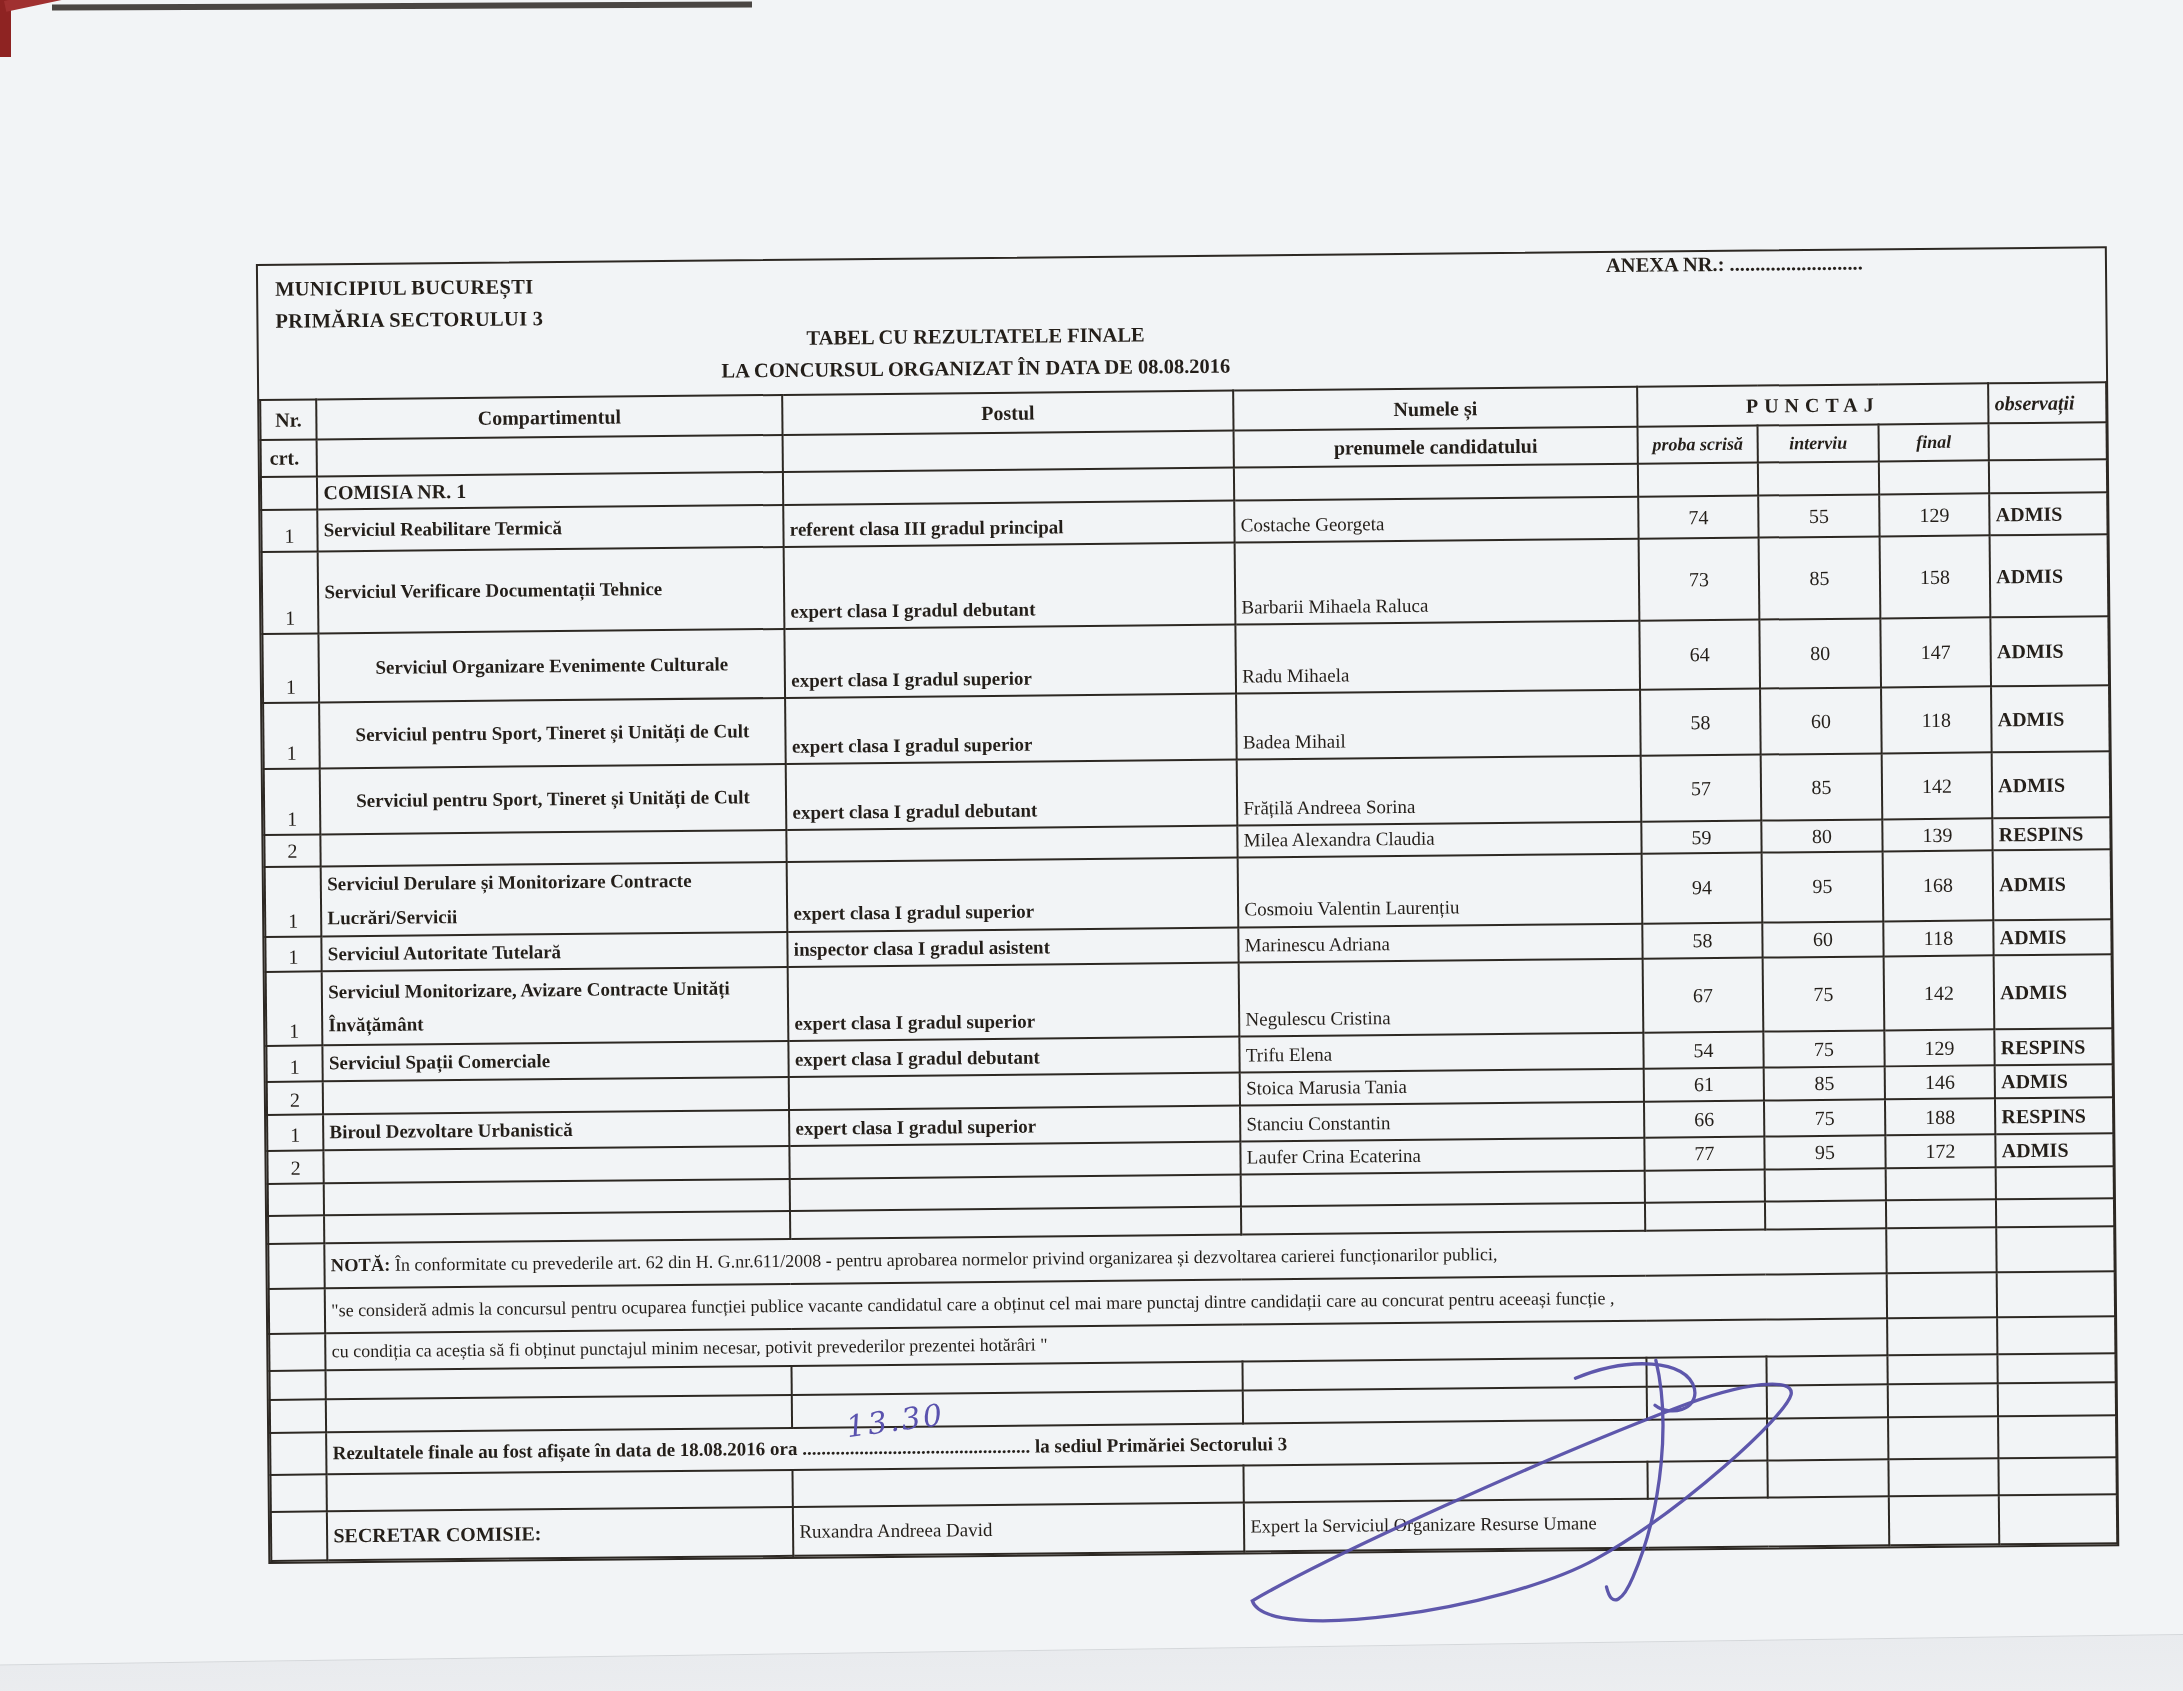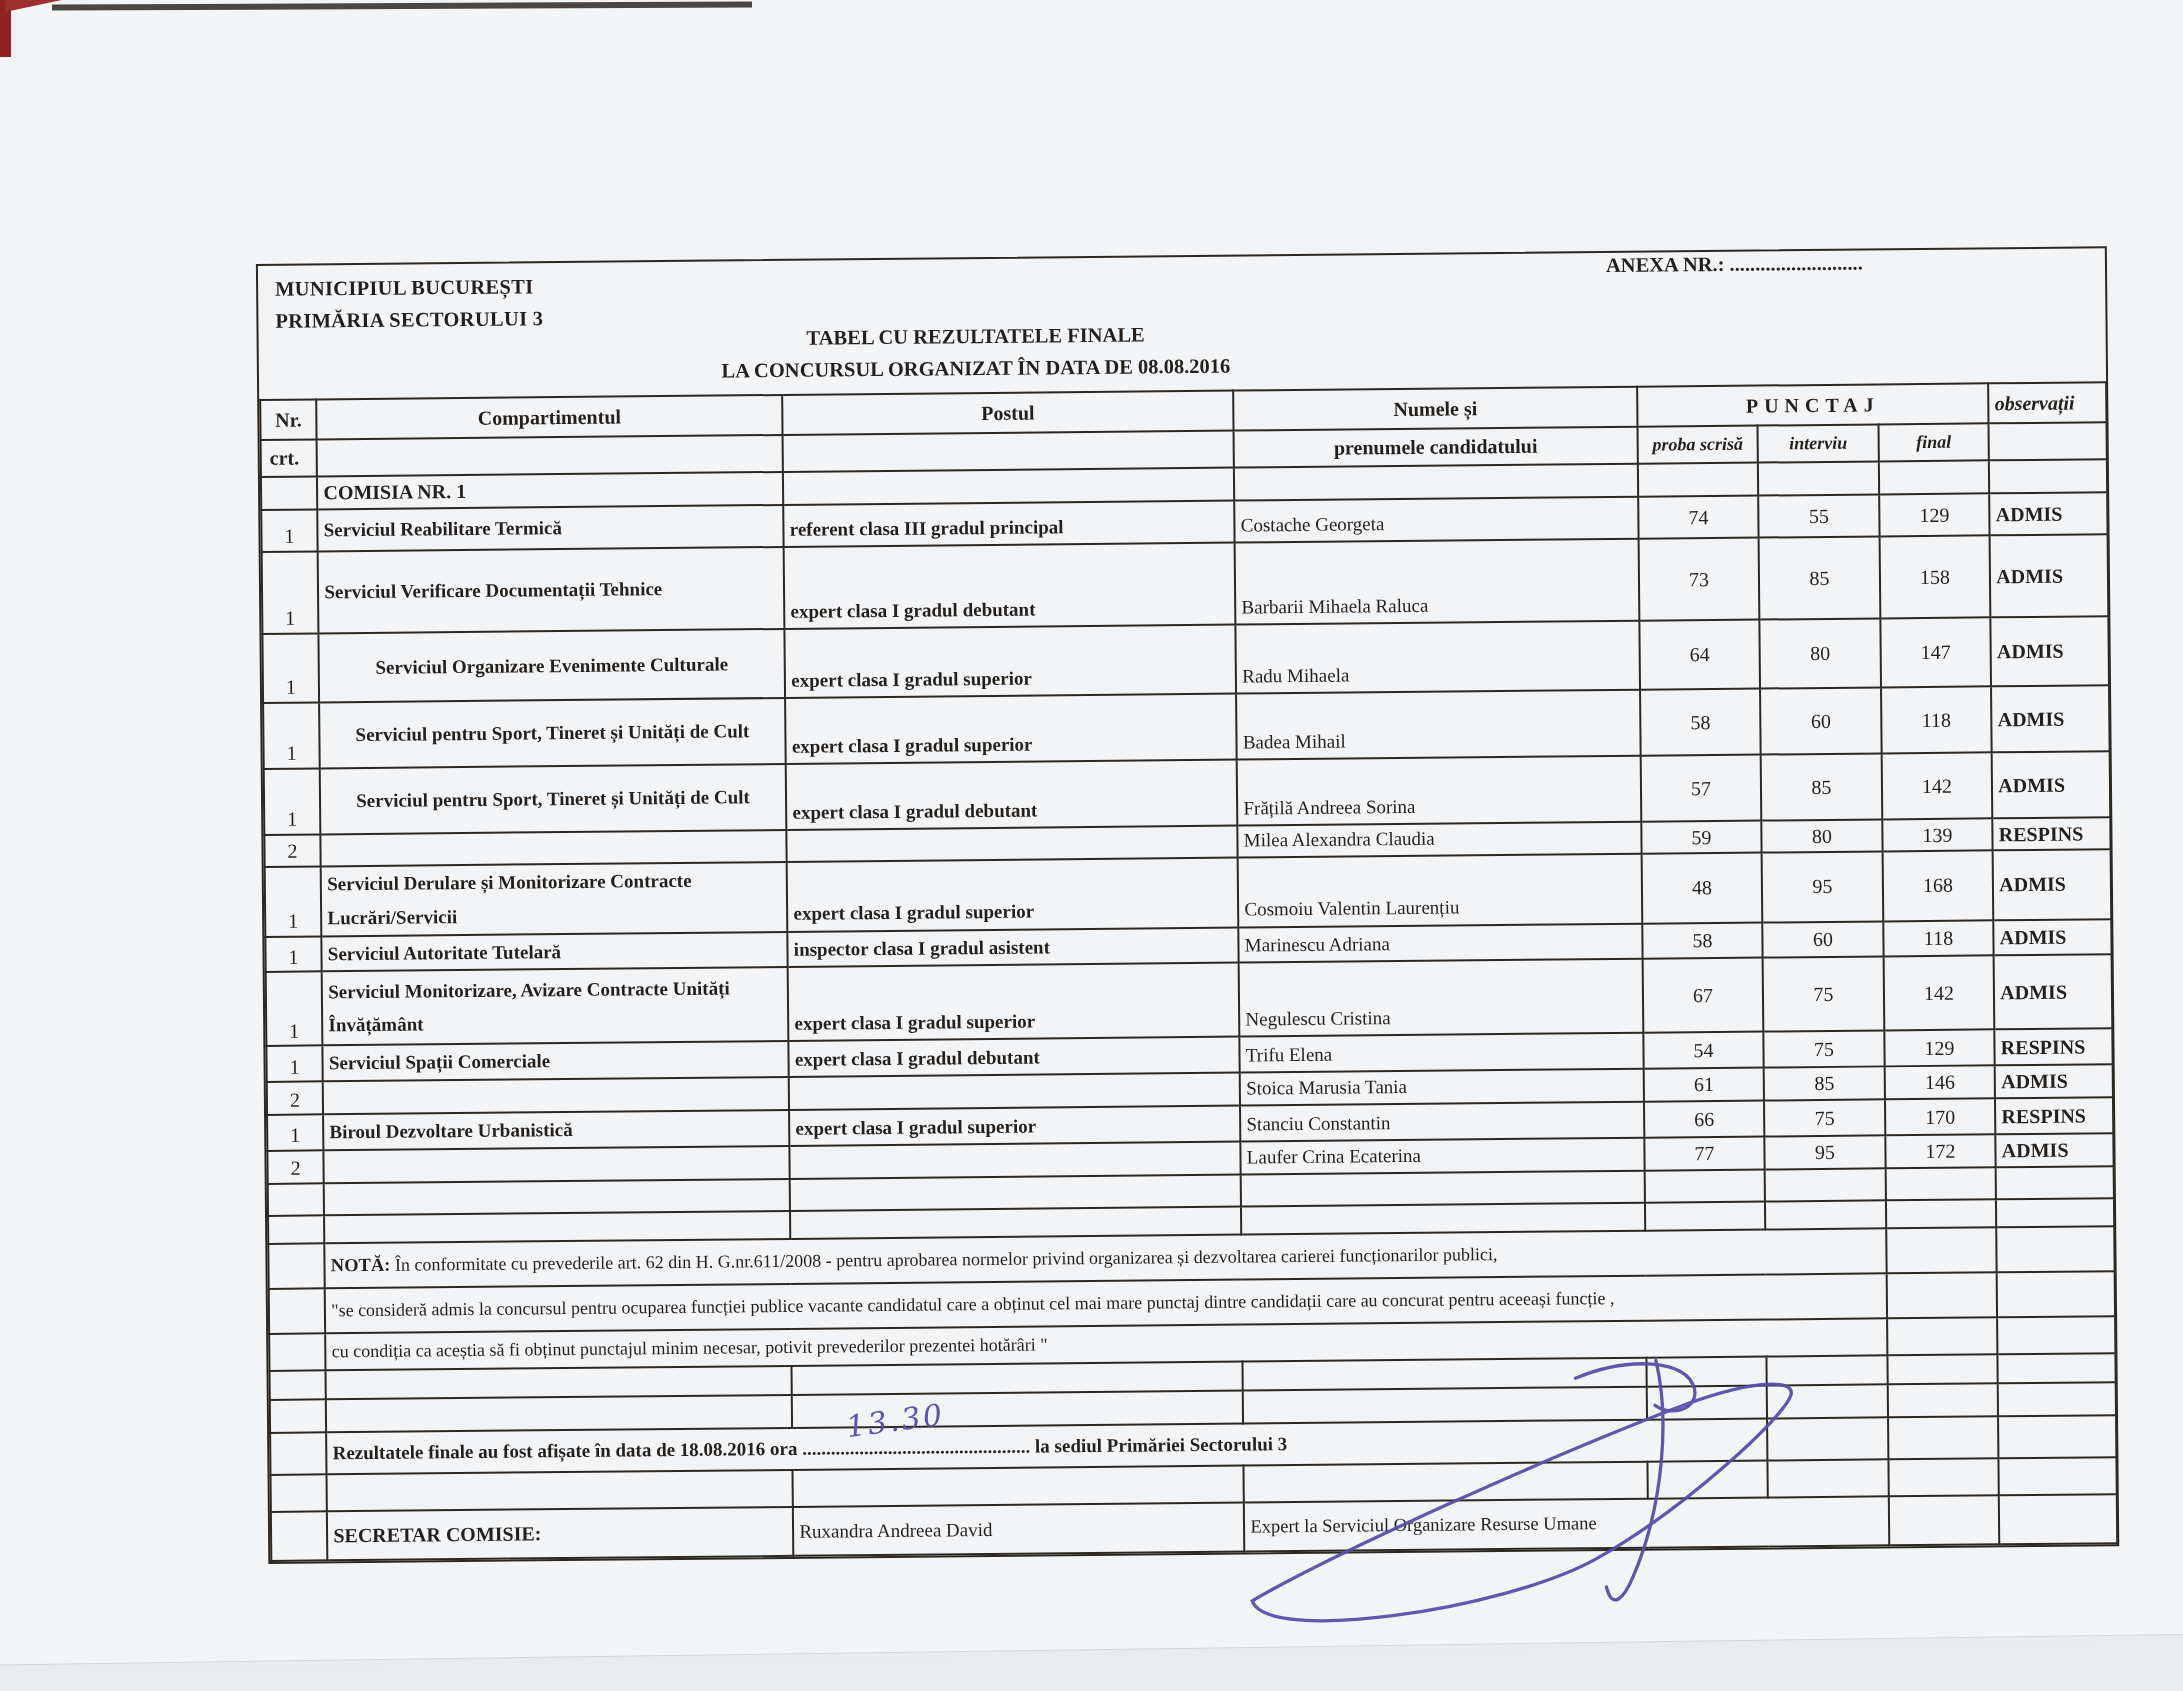--- a/index.html
+++ b/index.html
@@ -178,21 +178,21 @@
             <td class="c-num">59</td>
             <td class="c-num">80</td>
             <td class="c-num">139</td>
             <td class="c-obs">RESPINS</td>
           </tr>
           <tr style="height: 69px;">
             <td class="c-nr">1</td>
             <td class="c-comp">Serviciul Derulare și Monitorizare Contracte Lucrări/Servicii</td>
             <td class="c-post">expert clasa I gradul superior</td>
             <td class="c-nume">Cosmoiu Valentin Laurențiu</td>
-            <td class="c-num">48</td>
+            <td class="c-num">94</td>
             <td class="c-num">95</td>
             <td class="c-num">168</td>
             <td class="c-obs">ADMIS</td>
           </tr>
           <tr style="height: 32px;">
             <td class="c-nr">1</td>
             <td class="c-comp">Serviciul Autoritate Tutelară</td>
             <td class="c-post">inspector clasa I gradul asistent</td>
             <td class="c-nume">Marinescu Adriana</td>
             <td class="c-num">58</td>
@@ -230,21 +230,21 @@
             <td class="c-num">146</td>
             <td class="c-obs">ADMIS</td>
           </tr>
           <tr style="height: 33px;">
             <td class="c-nr">1</td>
             <td class="c-comp">Biroul Dezvoltare Urbanistică</td>
             <td class="c-post">expert clasa I gradul superior</td>
             <td class="c-nume">Stanciu Constantin</td>
             <td class="c-num">66</td>
             <td class="c-num">75</td>
-            <td class="c-num">170</td>
+            <td class="c-num">188</td>
             <td class="c-obs">RESPINS</td>
           </tr>
           <tr style="height: 33px;">
             <td class="c-nr">2</td>
             <td class="c-comp"></td>
             <td class="c-post"></td>
             <td class="c-nume">Laufer Crina Ecaterina</td>
             <td class="c-num">77</td>
             <td class="c-num">95</td>
             <td class="c-num">172</td>

